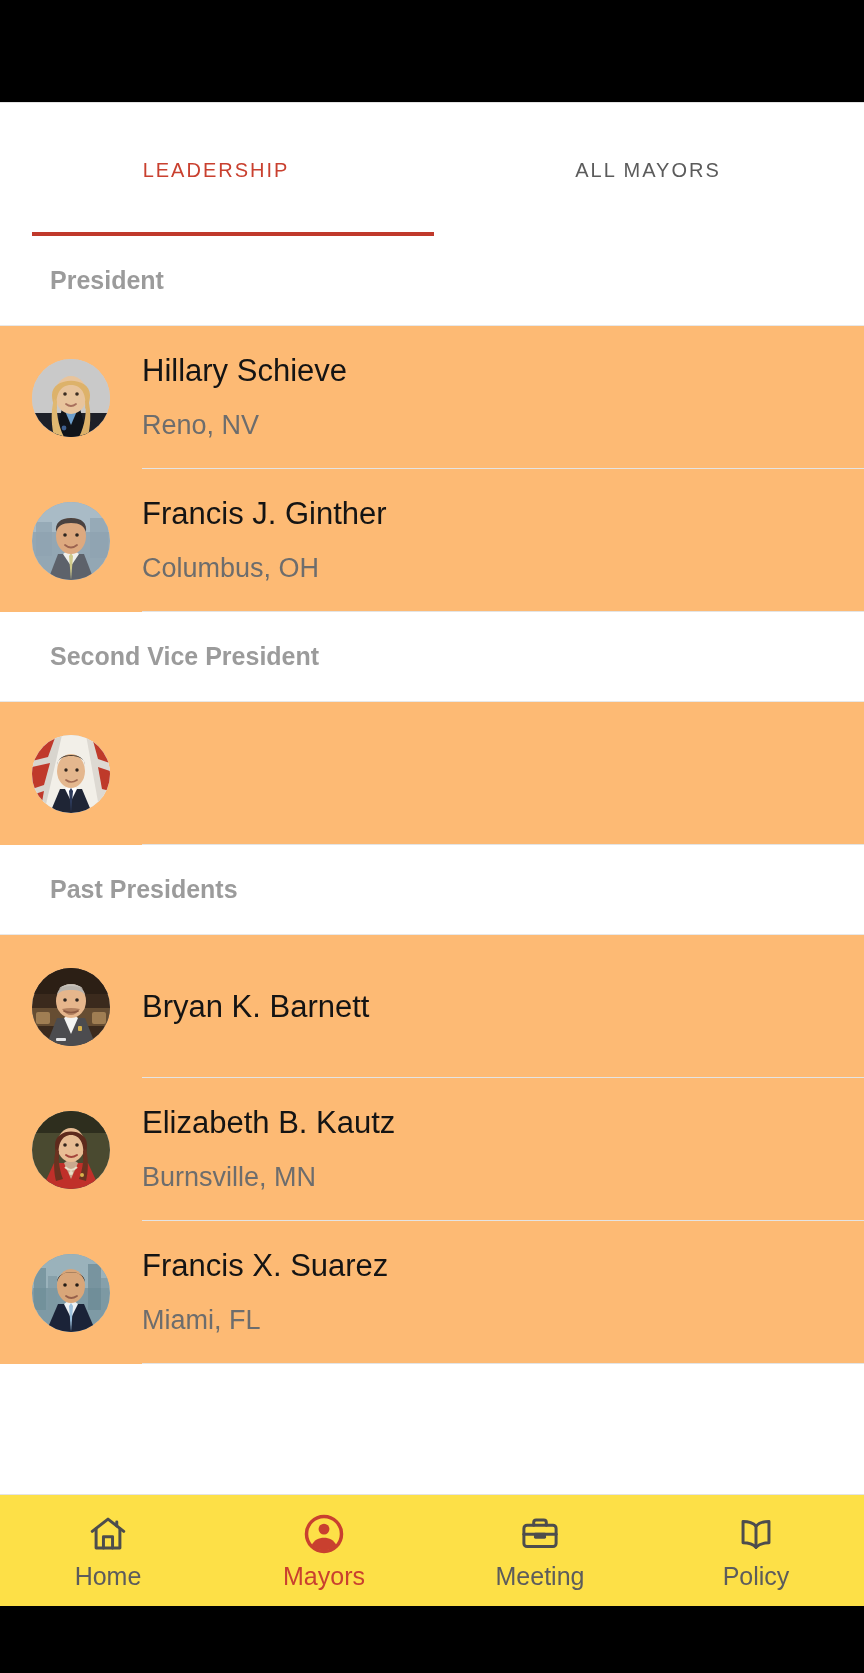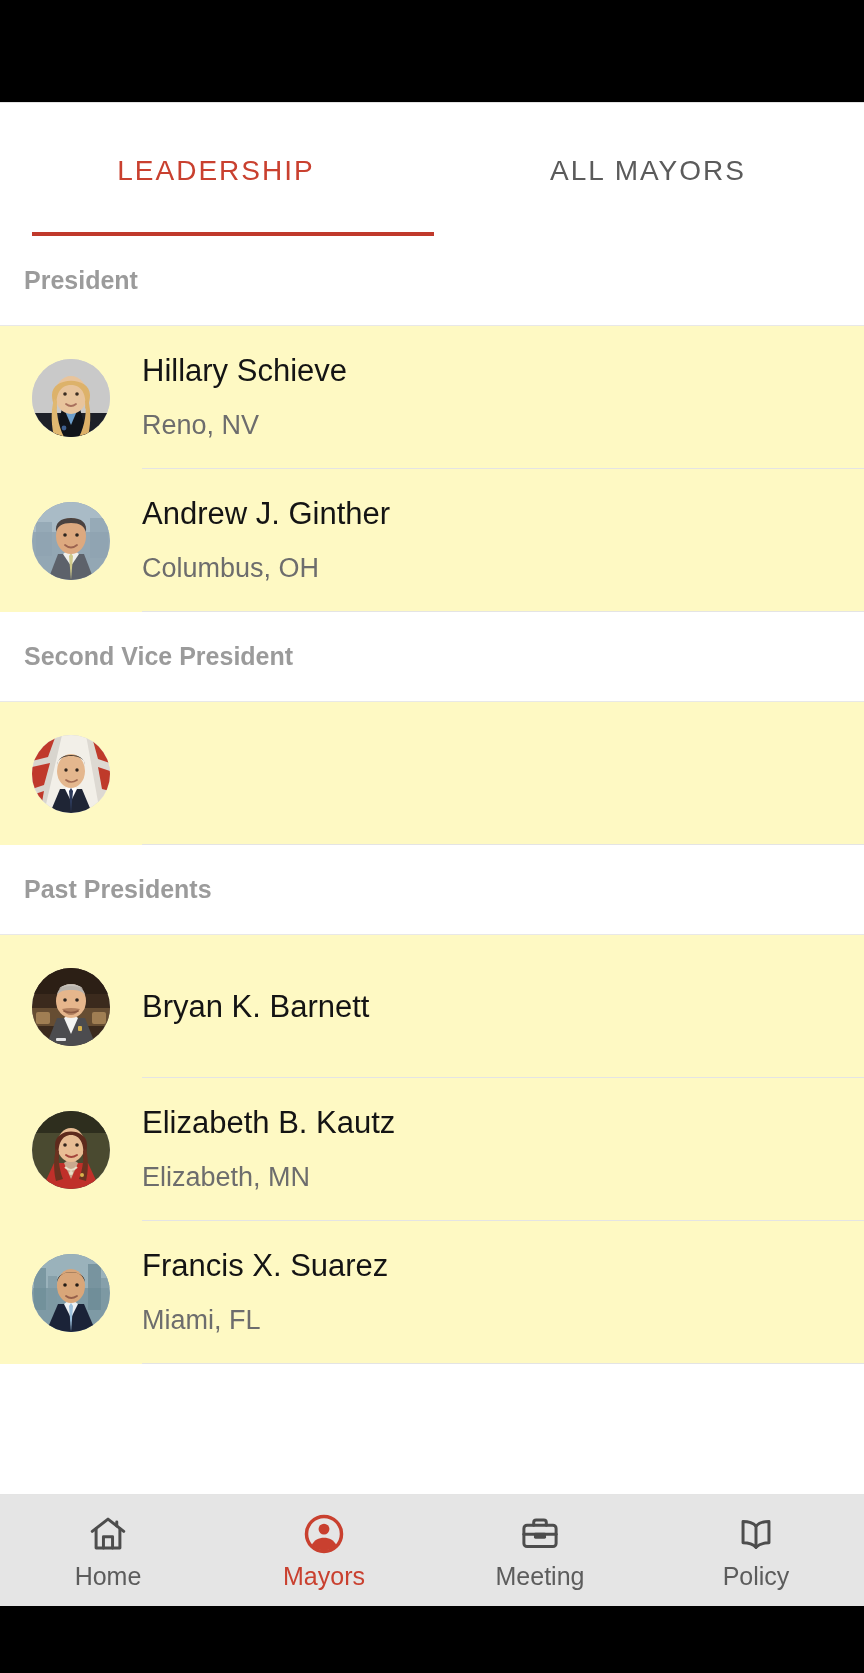--- a/index.html
+++ b/index.html
@@ -44,21 +44,21 @@
   .tabbar {
     position: relative;
     display: flex;
     height: 122px;
   }
   .tab {
     flex: 1 1 0;
     display: flex;
     align-items: center;
     justify-content: center;
-    font-size: 28px;
+    font-size: 20px;
     letter-spacing: 2.0px;
     font-weight: 400;
     color: #5b5b5b;
     cursor: pointer;
     user-select: none;
     padding-bottom: 9px;
   }
   .tab.active { color: #c9402f; }
   .tab-indicator {
     position: absolute;
@@ -73,36 +73,36 @@
   .content {
     flex: 1 1 auto;
     overflow: hidden;
     background: #ffffff;
   }
 
   .section-header {
     height: 90px;
     display: flex;
     align-items: center;
-    padding-left: 24px;
+    padding-left: 50px;
     font-size: 25px;
     font-weight: bold;
     color: #9b9b9b;
     border-bottom: 1px solid #e8e8e8;
     background: #ffffff;
   }
   .section-header.first { border-top: 0; }
 
   .row {
     position: relative;
     display: flex;
     align-items: center;
     height: 143px;
     padding-left: 32px;
-    background: #fef9c3;
+    background: #fdba74;
     cursor: pointer;
   }
   .row .divider {
     position: absolute;
     left: 142px;
     right: 0;
     bottom: 0;
     height: 1px;
     background: #e4e4e4;
   }
@@ -137,21 +137,21 @@
     margin-top: 16px;
     font-weight: 400;
   }
 
   
   .bottom-nav {
     flex: 0 0 auto;
     height: 112px;
     display: flex;
     border-top: 1px solid #e4e4e4;
-    background: #e5e5e5;
+    background: #fde047;
   }
   .nav-item {
     flex: 1 1 0;
     display: flex;
     flex-direction: column;
     align-items: center;
     justify-content: center;
     gap: 9px;
     cursor: pointer;
     user-select: none;
@@ -224,21 +224,21 @@
           <path d="M37 54 L39 78 L41 54 L39 51 Z" fill="#cfc98a"></path>
           <ellipse cx="39" cy="34" rx="15" ry="18" fill="#dda97f"></ellipse>
           <path d="M24 28 C24 15 54 15 54 28 C54 22 49 18 39 18 C29 18 24 22 24 28 Z" fill="#3b3330"></path>
           <path d="M24 30 C23 21 28 16 39 16 C50 16 55 21 54 30 C52 24 48 21 39 21 C30 21 26 24 24 30 Z" fill="#4a4240"></path>
           <circle cx="33" cy="33" r="1.8" fill="#2e2620"></circle>
           <circle cx="45" cy="33" r="1.8" fill="#2e2620"></circle>
           <path d="M33 43 Q39 48 45 43" stroke="#9c6450" stroke-width="1.8" fill="none" stroke-linecap="round"></path>
         </svg>
       </div>
       <div class="row-text">
-        <div class="row-name">Andrew J. Ginther</div>
+        <div class="row-name">Francis J. Ginther</div>
         <div class="row-city">Columbus, OH</div>
       </div>
       <div class="divider"></div>
     </div>
 
     <div class="section-header">
       <span>Second Vice President</span>
     </div>
     <div class="row">
       <div class="avatar">
@@ -311,21 +311,21 @@
           <circle cx="33" cy="34" r="1.8" fill="#34261c"></circle>
           <circle cx="45" cy="34" r="1.8" fill="#34261c"></circle>
           <path d="M34 44 Q39 48 45 44" stroke="#a3453c" stroke-width="2" fill="none" stroke-linecap="round"></path>
           <path d="M33 56 Q39 62 45 56" stroke="#e8dfc8" stroke-width="2" fill="none"></path>
           <circle cx="39" cy="62" r="2" fill="#e8dfc8"></circle>
           <circle cx="50" cy="64" r="2" fill="#d8b24a"></circle>
         </svg>
       </div>
       <div class="row-text">
         <div class="row-name">Elizabeth B. Kautz</div>
-        <div class="row-city">Elizabeth, MN</div>
+        <div class="row-city">Burnsville, MN</div>
       </div>
       <div class="divider"></div>
     </div>
 
     <div class="row">
       <div class="avatar">
         <svg viewBox="0 0 78 78" preserveAspectRatio="xMidYMid slice">
           <rect width="78" height="78" fill="#7e9aa5"></rect>
           <rect x="0" y="0" width="78" height="34" fill="#9ab2bb"></rect>
           <rect x="2" y="14" width="12" height="42" fill="#6f8d98" opacity="0.75"></rect>

